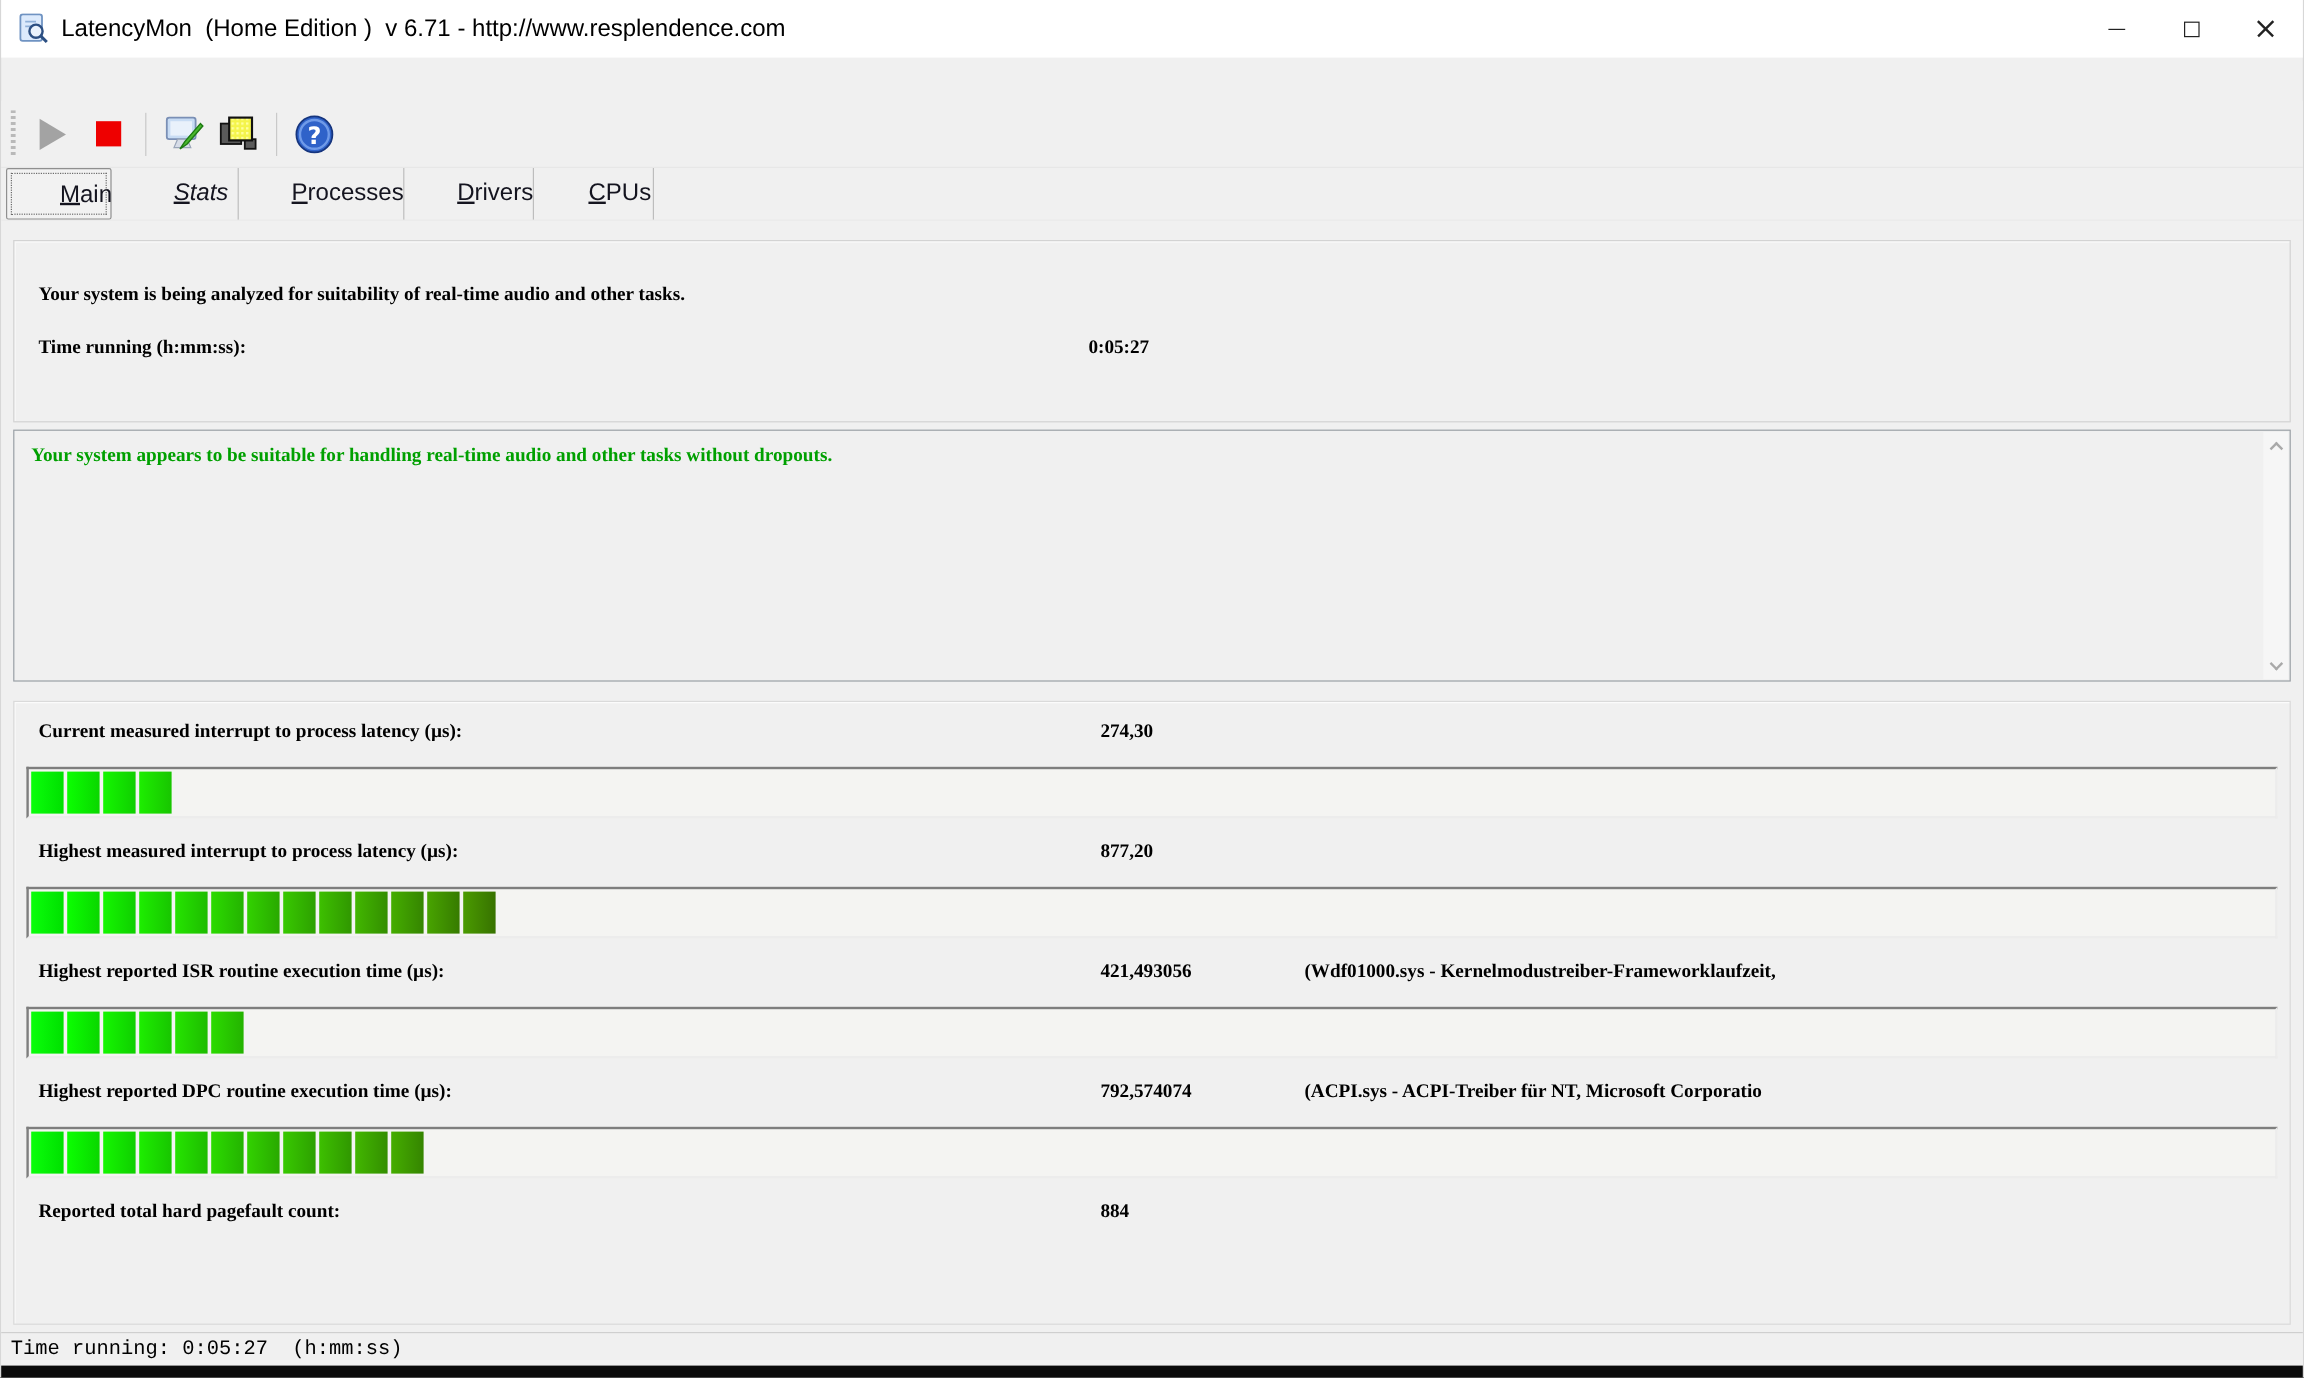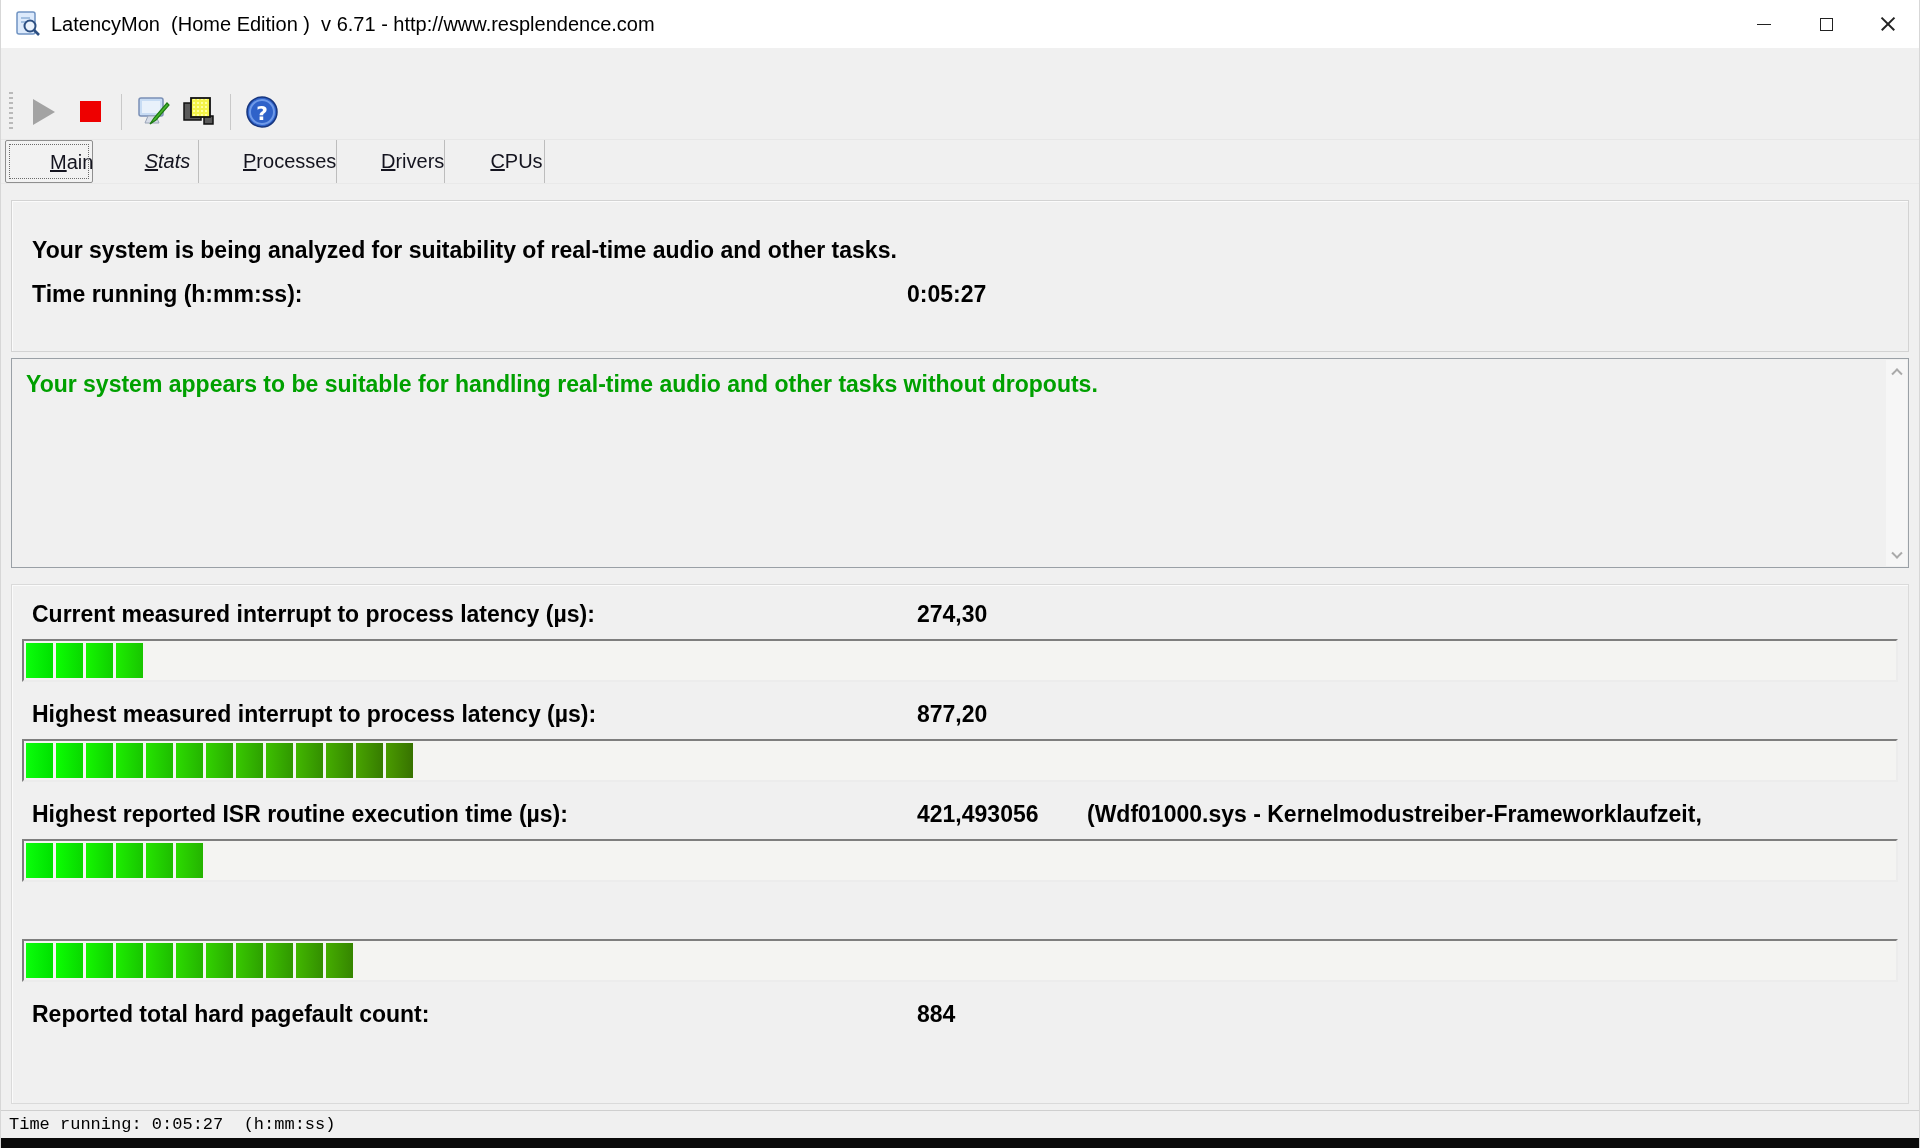--- a/index.html
+++ b/index.html
@@ -31,21 +31,21 @@
   .tb-sep { width:1px; height:36px; background:#c9c9c9; margin:0 8px; }
   .play-tri { width:0; height:0; border-left:22px solid #a3a3a3; border-top:13px solid transparent; border-bottom:13px solid transparent; }
   .stop-sq { width:21px; height:21px; background:#ee0000; }
   
   .tabbar { position:absolute; top:140px; left:0; right:0; height:44px; background:#f0f0f0; display:flex; align-items:stretch; border-bottom:1px solid #e9e9e9; }
   .tab { display:inline-block; text-align:center; line-height:42px; font-size:20px; color:#14141f; border-right:1px solid #bdbdbd;padding-left:44px; }
   .tab.selected { border:1px solid #8f8f8f; border-radius:2px; background:#f2f2f2; outline:1px dotted #6b6b6b; outline-offset:-5px; margin-left:4px; }
   .tab::first-letter { text-decoration:underline; }
   
   .content { position:absolute; top:184px; left:0; right:0; bottom:38px; background:#f0f0f0; overflow:hidden; }
-  .mono { font-family:Liberation Sans, sans-serif; font-weight:bold; font-size:23px; color:#000;text-align:center; }
+  .mono { font-family:Liberation Serif, serif; font-weight:bold; font-size:16px; color:#000;text-align:center; }
   .group1 { position:absolute; left:10px; right:10px; top:16px; height:152px; border:1px solid #d3d3d3; box-shadow:inset 1px 1px 0 #fbfbfb; }
   .g1-line1 { position:absolute; left:20px; top:36px; white-space:pre; }
   .g1-line2 { position:absolute; left:20px; top:80px; white-space:pre; }
   .g1-time  { position:absolute; left:895px; top:80px; white-space:pre; }
   .greenbox { position:absolute; left:10px; right:10px; top:174px; height:210px; border:1px solid #9aa0a6; background:#f0f0f0; }
   .verdict { position:absolute; left:14px; top:12px; white-space:pre; }
   .vscroll { position:absolute; top:1px; bottom:1px; right:1px; width:21px; background:#f6f6f6; }
   .vs-arrow { position:absolute; left:0; width:21px; height:21px; display:flex; align-items:center; justify-content:center; }
   .vs-up { top:0; } .vs-down { bottom:0; }
   .chev { width:8px; height:8px; border-left:2px solid #a9a9a9; border-top:2px solid #a9a9a9; }
@@ -195,20 +195,25 @@
           <span class="m-extra">(Wdf01000.sys - Kernelmodustreiber-Frameworklaufzeit,</span>
         </div>
         <div class="bar" style="top: 254px;">
           <div class="seg" style="background: linear-gradient(90deg, rgb(10, 255, 10), rgb(0, 224, 0));"></div>
           <div class="seg" style="background: linear-gradient(90deg, rgb(11, 255, 1), rgb(9, 215, 0));"></div>
           <div class="seg" style="background: linear-gradient(90deg, rgb(20, 247, 0), rgb(16, 206, 0));"></div>
           <div class="seg" style="background: linear-gradient(90deg, rgb(29, 238, 0), rgb(24, 197, 0));"></div>
           <div class="seg" style="background: linear-gradient(90deg, rgb(37, 228, 0), rgb(30, 188, 0));"></div>
           <div class="seg" style="background: linear-gradient(90deg, rgb(44, 219, 0), rgb(36, 179, 0));"></div>
         </div>
+        <div class="m-row mono" style="top: 316px;">
+          <span class="m-label">Highest reported DPC routine execution time (µs):</span>
+          <span class="m-value">792,574074</span>
+          <span class="m-extra">(ACPI.sys - ACPI-Treiber für NT, Microsoft Corporatio</span>
+        </div>
         <div class="bar" style="top: 354px;">
           <div class="seg" style="background: linear-gradient(90deg, rgb(10, 255, 10), rgb(0, 224, 0));"></div>
           <div class="seg" style="background: linear-gradient(90deg, rgb(11, 255, 1), rgb(9, 215, 0));"></div>
           <div class="seg" style="background: linear-gradient(90deg, rgb(20, 247, 0), rgb(16, 206, 0));"></div>
           <div class="seg" style="background: linear-gradient(90deg, rgb(29, 238, 0), rgb(24, 197, 0));"></div>
           <div class="seg" style="background: linear-gradient(90deg, rgb(37, 228, 0), rgb(30, 188, 0));"></div>
           <div class="seg" style="background: linear-gradient(90deg, rgb(44, 219, 0), rgb(36, 179, 0));"></div>
           <div class="seg" style="background: linear-gradient(90deg, rgb(50, 210, 0), rgb(41, 169, 0));"></div>
           <div class="seg" style="background: linear-gradient(90deg, rgb(56, 201, 0), rgb(45, 160, 0));"></div>
           <div class="seg" style="background: linear-gradient(90deg, rgb(61, 192, 0), rgb(48, 151, 0));"></div>

